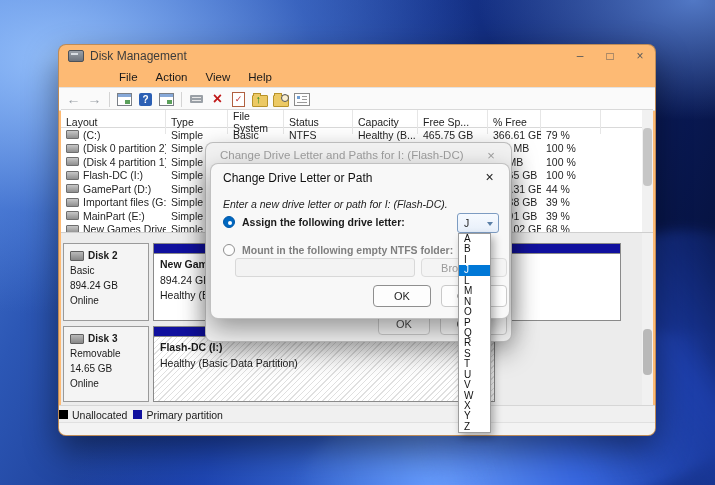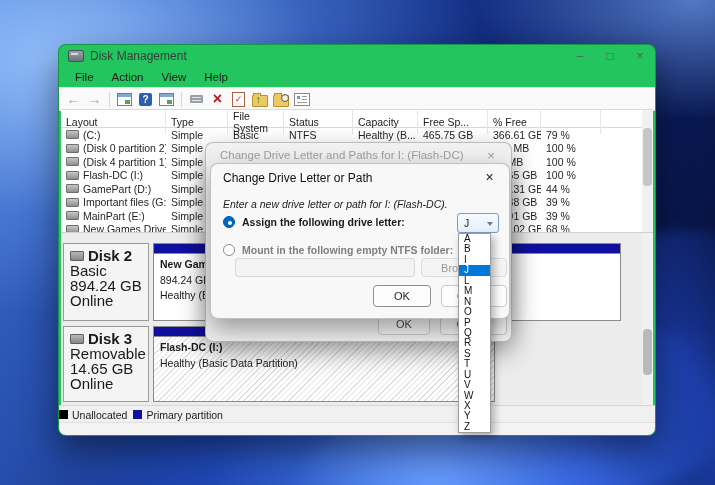--- a/index.html
+++ b/index.html
@@ -15,31 +15,31 @@
   .rb{position:absolute;border-radius:50%;filter:blur(6px);}
   .rb1{left:290px;top:350px;width:500px;height:170px;transform:rotate(-14deg);
        background:linear-gradient(90deg,transparent,rgba(120,170,255,.6) 30%,rgba(60,110,240,.75) 55%,transparent 88%);}
   .rb2{left:425px;top:170px;width:95px;height:330px;transform:rotate(7deg);
        background:linear-gradient(180deg,transparent,rgba(140,185,255,.55) 40%,rgba(80,130,250,.5) 70%,transparent);}
   .rb3{left:545px;top:230px;width:280px;height:280px;transform:rotate(-35deg);
        background:linear-gradient(90deg,transparent,rgba(35,75,205,.65),transparent);}
 
   
   .window{position:absolute;left:58px;top:44px;width:598px;height:392px;z-index:1;
-          background:#22c55e;border-radius:8px;border:1px solid rgba(0,0,0,.25);
+          background:#fdba74;border-radius:8px;border:1px solid rgba(0,0,0,.25);
           box-shadow:0 14px 34px rgba(0,0,0,.45);overflow:hidden;box-sizing:border-box;}
   .titlebar{height:22px;display:flex;align-items:center;padding-left:9px;}
   .app-ico{width:14px;height:10px;background:linear-gradient(#9aa0a8,#6d737c);border:1px solid #4c5158;
            border-radius:2px;position:relative;margin-right:6px;}
   .app-ico::after{content:"";position:absolute;left:2px;top:2px;width:7px;height:2px;background:#d8dde2;}
   .title-txt{font-size:12px;color:#3c3c3c;}
   .winbtns{margin-left:auto;display:flex;}
   .winbtn{width:30px;height:22px;display:flex;align-items:center;justify-content:center;
           font-size:12px;color:#5a5a5a;}
-  .menubar{height:20px;display:flex;align-items:center;padding-left:7px;font-size:11.5px;}
+  .menubar{height:20px;display:flex;align-items:center;padding-left:7px;font-size:11.5px;margin-left:44px;}
   .menu-item{padding:2px 9px;}
   .toolbar{height:22px;display:flex;align-items:center;padding-left:6px;gap:4px;
            background:#fafafa;border-top:1px solid #e3e3e3;border-bottom:1px solid #dcdcdc;}
   .tb-sep{width:1px;height:15px;background:#d4d4d4;margin:0 2px;}
   .tbi{width:17px;height:16px;position:relative;display:flex;align-items:center;justify-content:center;font-size:12px;}
   .i-back::before,.i-forward::before{font-weight:bold;color:#9aa0a6;font-size:14px;}
   .i-back::before{content:"\2190";} .i-forward::before{content:"\2192";}
   .winico{width:13px;height:11px;border:1px solid #7a7f86;background:#fff;position:relative;}
   .winico::before{content:"";position:absolute;left:0;top:0;right:0;height:3px;background:#86a8d8;}
   .winico::after{content:"";position:absolute;right:1px;bottom:1px;width:5px;height:4px;background:#5ba05b;}
@@ -72,21 +72,21 @@
   .vname{display:flex;align-items:center;gap:4px;}
   .vicon{flex:0 0 auto;width:11px;height:7px;background:linear-gradient(#c6c6c6,#8f8f8f);
          border:1px solid #6e6e6e;border-radius:1px;}
 
   
   .graph{position:absolute;left:2px;right:2px;top:187px;height:173px;background:#ececec;border-top:1px solid #cfcfcf;}
   .gtrack{position:absolute;right:0;top:0;width:11px;height:100%;background:#f1f1f1;}
   .gthumb{position:absolute;right:1px;top:96px;width:9px;height:46px;background:#b9b9b9;border-radius:4px;}
   .disk-row{position:absolute;left:2px;height:78px;}
   .dinfo{position:absolute;left:0;top:0;width:86px;height:100%;background:#f4f4f4;
-         border:1px solid #9a9a9a;box-sizing:border-box;padding:4px 0 0 6px;font-size:15px;line-height:15px;}
+         border:1px solid #9a9a9a;box-sizing:border-box;padding:4px 0 0 6px;font-size:10px;line-height:15px;}
   .dname{font-weight:bold;display:flex;align-items:center;gap:4px;}
   .dicon{width:12px;height:8px;background:linear-gradient(#b9b9b9,#878787);border:1px solid #5f5f5f;border-radius:1px;}
   .part{position:absolute;top:0;height:100%;background:#fff;border:1px solid #8a8a8a;box-sizing:border-box;}
   .part.hatch{background:repeating-linear-gradient(135deg,#ffffff 0 3px,#e0e0e0 3px 4px);}
   .pstrip{height:9px;background:#10109e;border-bottom:1px solid #8a8a8a;}
   .ptxt{padding:3px 0 0 6px;font-size:10.5px;line-height:15.5px;white-space:nowrap;overflow:hidden;}
   .ptitle{font-weight:bold;}
 
   
   .legend{position:absolute;left:0;right:0;top:360px;height:17px;background:#f0f0f0;

